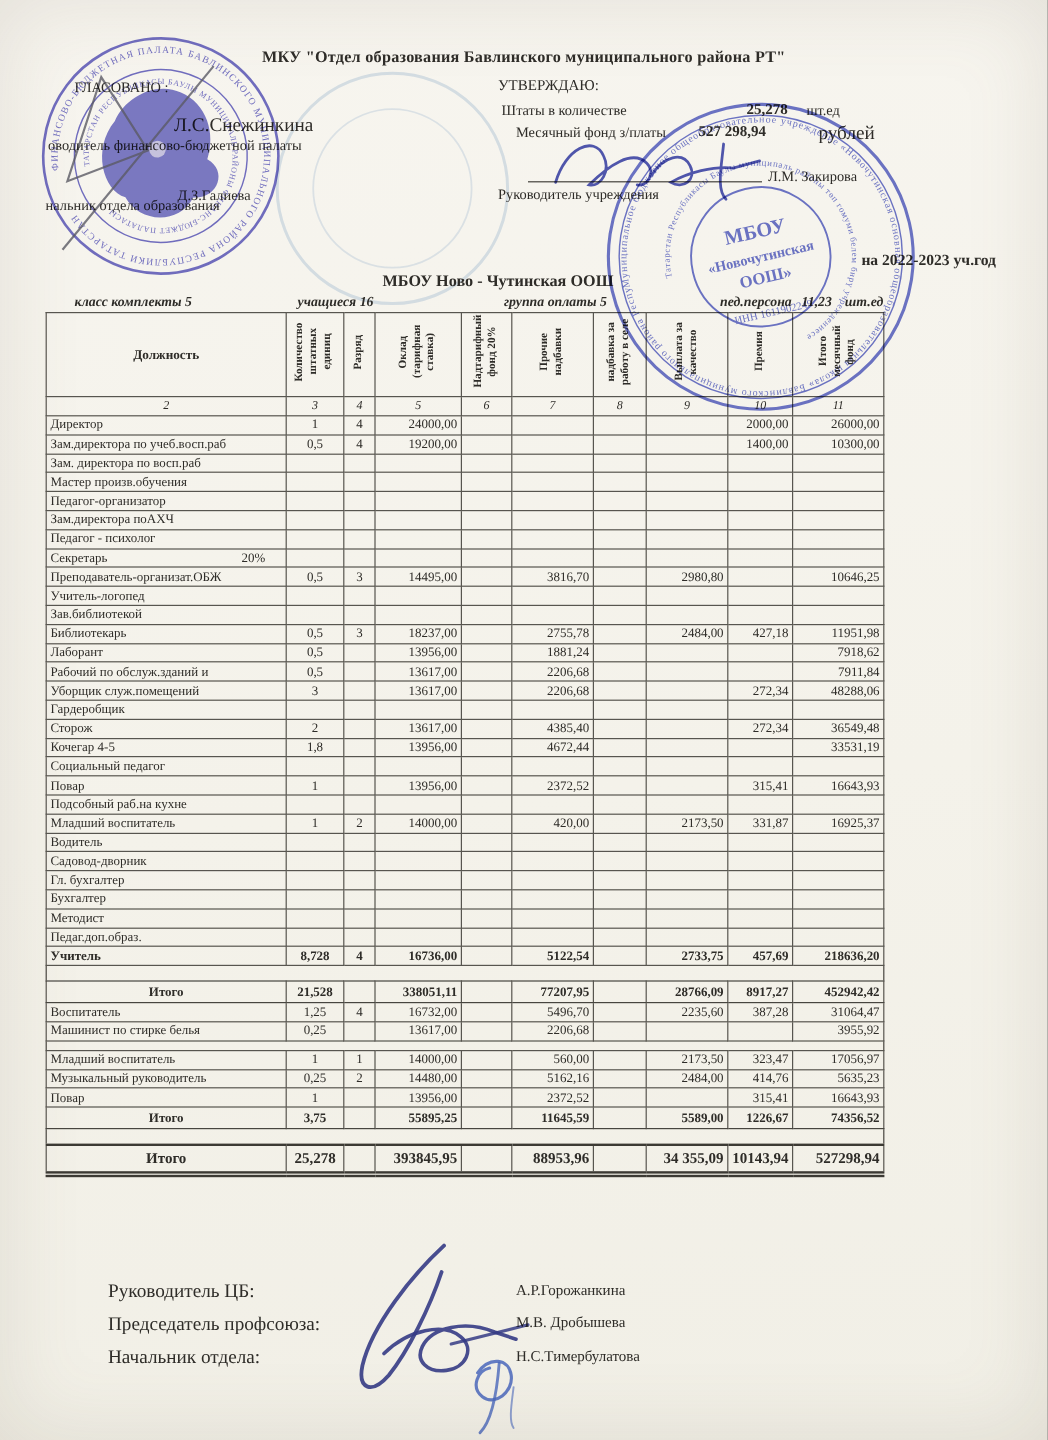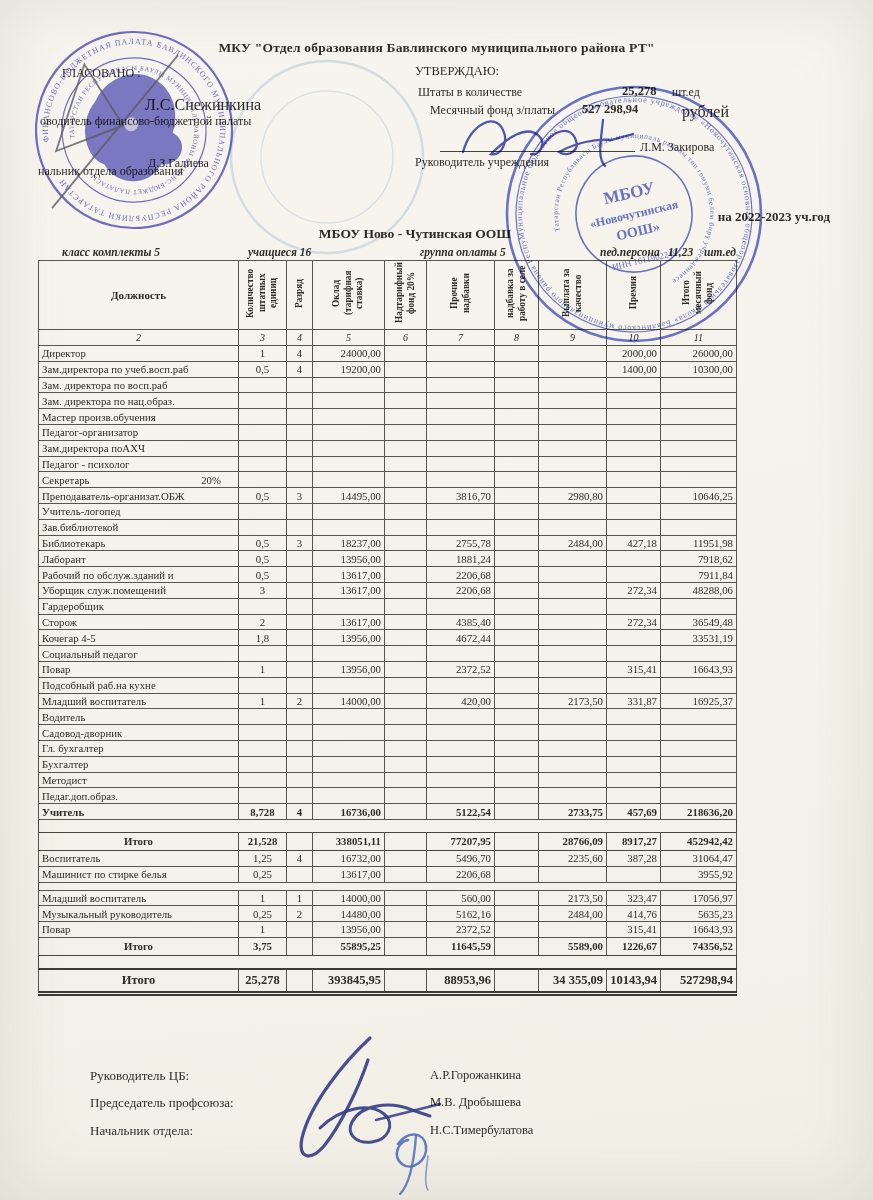--- a/index.html
+++ b/index.html
@@ -51,21 +51,21 @@
   td.split{display:table-cell;}
   td.split .l2{float:right;padding-right:14px;}
   tr.bold td{font-weight:bold;border-top:1.8px solid #47453f;}
   tr.total td{font-weight:bold;border-top:1.8px solid #47453f;border-bottom:1.8px solid #47453f;height:17px;}
   tr.total td.c-label{text-align:center;}
   tr.grand td{font-weight:bold;font-size:12.5px;border-top:2px solid #3c3a34;border-bottom:5px double #3c3a34;height:21px;}
   tr.grand td.c-label{text-align:center;}
   tr.spacer td{border-left:0;border-right:0;border-top:0;border-bottom:0;height:12px;}
   tr.spacer-sm td{border-left:0;border-right:0;border-top:0;border-bottom:0;height:7px;}
   
-  .ft-role{font-size:13px;} .ft-name{font-size:12.5px;}
+  .ft-role{font-size:16px;} .ft-name{font-size:12.5px;}
   .fr1{left:90px;top:1068px;} .fr2{left:90px;top:1095px;} .fr3{left:90px;top:1123px;}
   .fn1{left:430px;top:1068px;} .fn2{left:430px;top:1095px;} .fn3{left:430px;top:1123px;}
   
   .seal{mix-blend-mode:multiply;}
   svg text{font-family:"Liberation Serif","DejaVu Serif",serif;}
 </style>
 </head>
 <body>
 
 <div class="page">
@@ -185,32 +185,20 @@
             <td class="c-num col1"></td>
             <td class="c-num col2"></td>
             <td class="c-num col3"></td>
             <td class="c-num col4"></td>
             <td class="c-num col5"></td>
             <td class="c-num col6"></td>
             <td class="c-num col7"></td>
             <td class="c-num col8"></td>
           </tr>
           <tr class="normal">
-            <td class="c-label">Зам. директора по нац.образ.</td>
-            <td class="c-num col0"></td>
-            <td class="c-num col1"></td>
-            <td class="c-num col2"></td>
-            <td class="c-num col3"></td>
-            <td class="c-num col4"></td>
-            <td class="c-num col5"></td>
-            <td class="c-num col6"></td>
-            <td class="c-num col7"></td>
-            <td class="c-num col8"></td>
-          </tr>
-          <tr class="normal">
             <td class="c-label">Мастер произв.обучения</td>
             <td class="c-num col0"></td>
             <td class="c-num col1"></td>
             <td class="c-num col2"></td>
             <td class="c-num col3"></td>
             <td class="c-num col4"></td>
             <td class="c-num col5"></td>
             <td class="c-num col6"></td>
             <td class="c-num col7"></td>
             <td class="c-num col8"></td>

